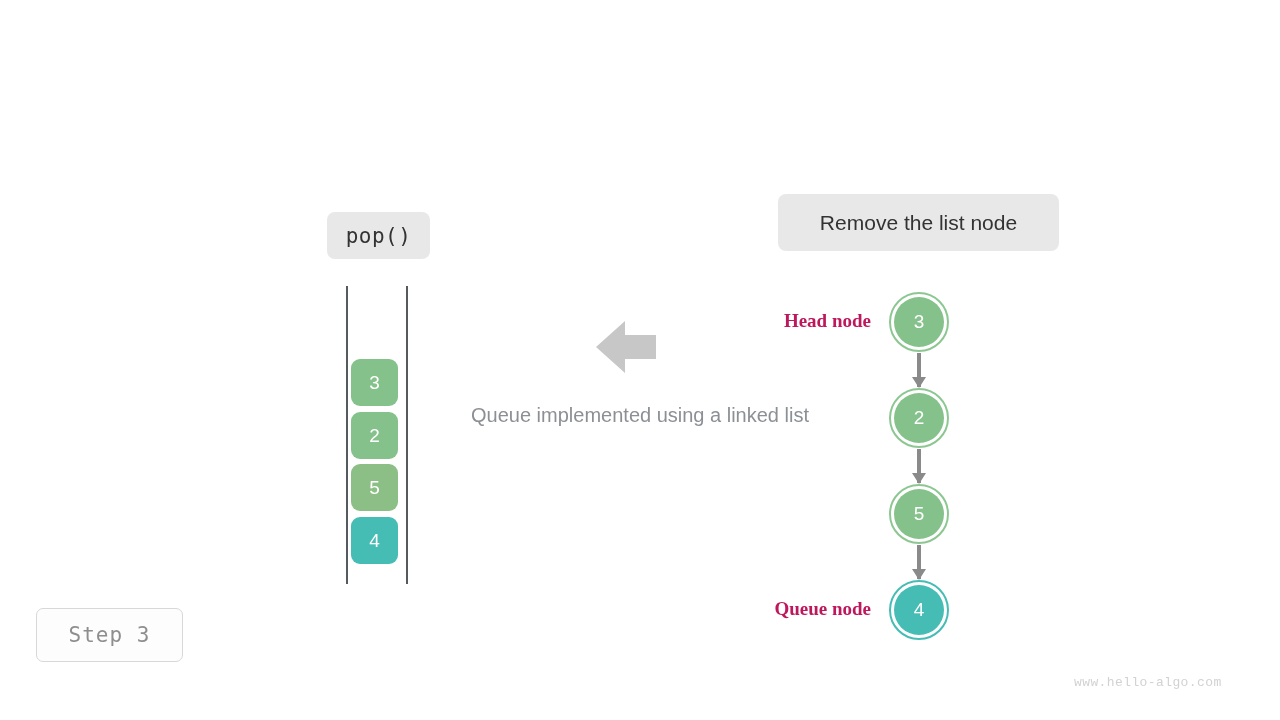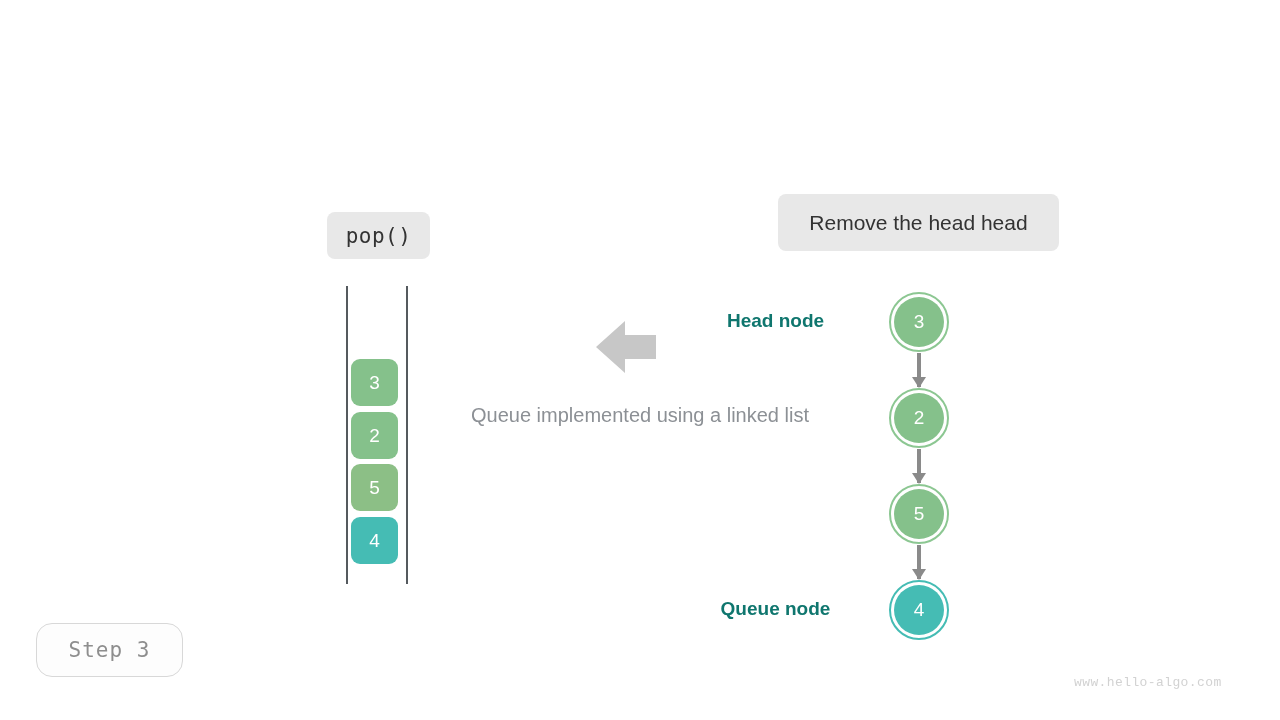--- a/index.html
+++ b/index.html
@@ -162,37 +162,38 @@
     width: 0; height: 0;
     border-left: 7px solid transparent;
     border-right: 7px solid transparent;
     border-top: 11px solid #8a8a8a;
   }
 
   .node-label {
     position: absolute;
     font-size: 19px;
     font-weight: bold;
-    color: #0f766e;
+    color: #be185d;
     white-space: nowrap;
-    text-align: center;
+    text-align: right;
+    font-family: Liberation Serif, serif;
   }
   #head-label { left: 680px; top: 310px; width: 191px; }
   #tail-label { left: 680px; top: 598px; width: 191px; }
 
   
   #step-badge {
     position: absolute;
     left: 36px;
-    top: 623px;
+    top: 608px;
     width: 145px;
     height: 52px;
     background: #fdfdfd;
     border: 1px solid #d8d8d8;
-    border-radius: 16px;
+    border-radius: 7px;
     display: flex;
     align-items: center;
     justify-content: center;
     font-family: "DejaVu Sans Mono", monospace;
     font-size: 21px;
     color: #8e8e8e;
     letter-spacing: 1px;
   }
 
   
@@ -207,21 +208,21 @@
   }
 </style>
 </head>
 <body>
 
 <div class="chip" id="op-chip">
   <span>pop()</span>
 </div>
 
 <div class="chip" id="action-chip">
-  <span>Remove the head head</span>
+  <span>Remove the list node</span>
 </div>
 
 <div id="queue-container">
   <div class="rail left"></div>
   <div class="rail right"></div>
   <div id="queue-blocks">
       <div class="queue-block" style="top: 73px; background: rgb(133, 193, 139);">
         <span>3</span>
       </div>
       <div class="queue-block" style="top: 126px; background: rgb(133, 193, 139);">

